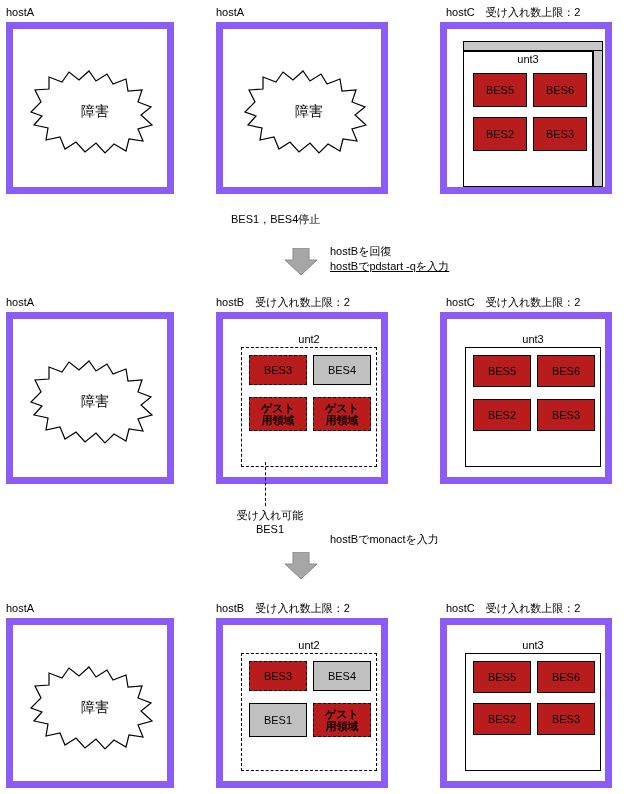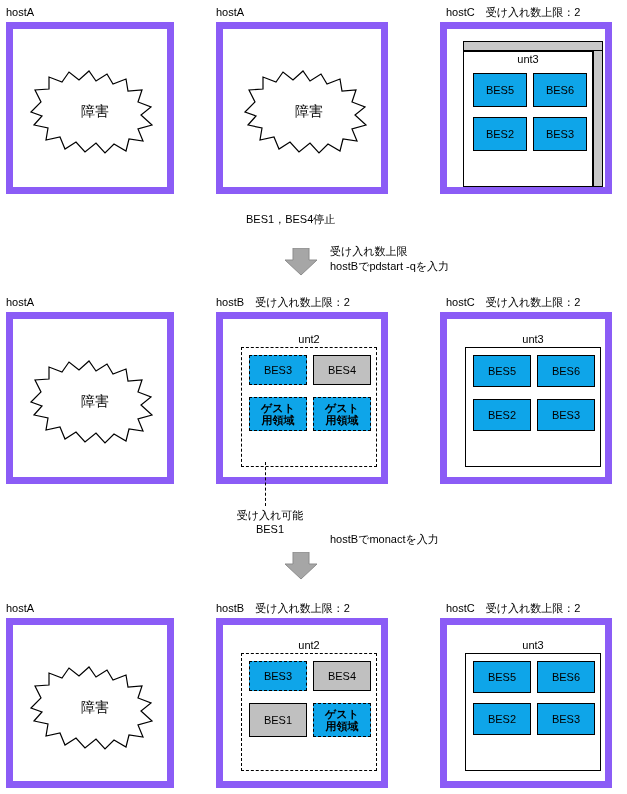--- a/index.html
+++ b/index.html
@@ -104,21 +104,21 @@
   .unt-dashed-title {
     position: absolute;
     font-size: 11px;
     text-align: center;
   }
   
   .cell {
     position: absolute;
     box-sizing: border-box;
     border: 1px solid #000000;
-    background: #0ea5e9;
+    background: #b91c1c;
     display: flex;
     align-items: center;
     justify-content: center;
     font-size: 11px;
     line-height: 12px;
     text-align: center;
   }
   .cell.dashed {
     border-style: dashed;
   }
@@ -181,29 +181,29 @@
       <div class="slab-side"></div>
       <div class="slab-top"></div>
       <div class="unt-title">unt3</div>
       <div class="cell" style="left:10px; top:32px; width:54px; height:34px;">BES5</div>
       <div class="cell" style="left:70px; top:32px; width:54px; height:34px;">BES6</div>
       <div class="cell" style="left:10px; top:76px; width:54px; height:34px;">BES2</div>
       <div class="cell" style="left:70px; top:76px; width:54px; height:34px;">BES3</div>
     </div>
   </div>
 
-  <div class="note" style="left:246px; top:212px;">BES1，BES4停止</div>
+  <div class="note" style="left:231px; top:212px;">BES1，BES4停止</div>
 
   <div class="arrow" style="left:284px; top:248px;">
     <svg width="34" height="28" viewBox="0 0 34 28">
       <polygon points="9,0 25,0 25,12 33,12 17,27 1,12 9,12" fill="#a6a6a6" stroke="#8c8c8c" stroke-width="1"></polygon>
     </svg>
   </div>
-  <div class="note" style="left:330px; top:244px;">受け入れ数上限</div>
-  <div class="note" style="left:330px; top:259px;">hostBでpdstart -qを入力</div>
+  <div class="note" style="left:330px; top:244px;">hostBを回復</div>
+  <div class="note" style="left:330px; top:259px;text-decoration:underline;">hostBでpdstart -qを入力</div>
 
   <div class="host-label" style="left:6px; top:296px;">hostA</div>
   <div class="host-box" style="left:6px; top:312px; width:168px; height:172px;">
     <div class="burst" style="left:12px; top:40px;">
       <svg width="140" height="86" viewBox="0 0 140 86">
         <polygon points="6,43 16,33 10,21 24,20 24,8 37,13 44,3 54,11 64,2 71,12 82,5 88,15 101,10 103,22 117,21 113,33 126,38 116,46 127,56 113,60 118,72 104,70 101,82 89,75 80,84 71,74 60,83 51,73 40,80 35,68 21,71 23,59 9,56 17,47" fill="#ffffff" stroke="#000000" stroke-width="1.2" stroke-linejoin="miter"></polygon>
       </svg>
       <div class="burst-text">障害</div>
     </div>
   </div>

